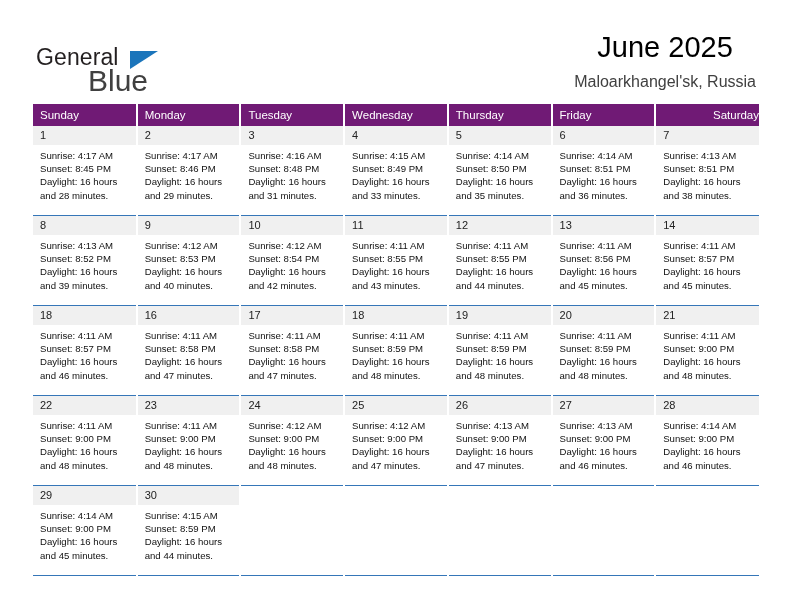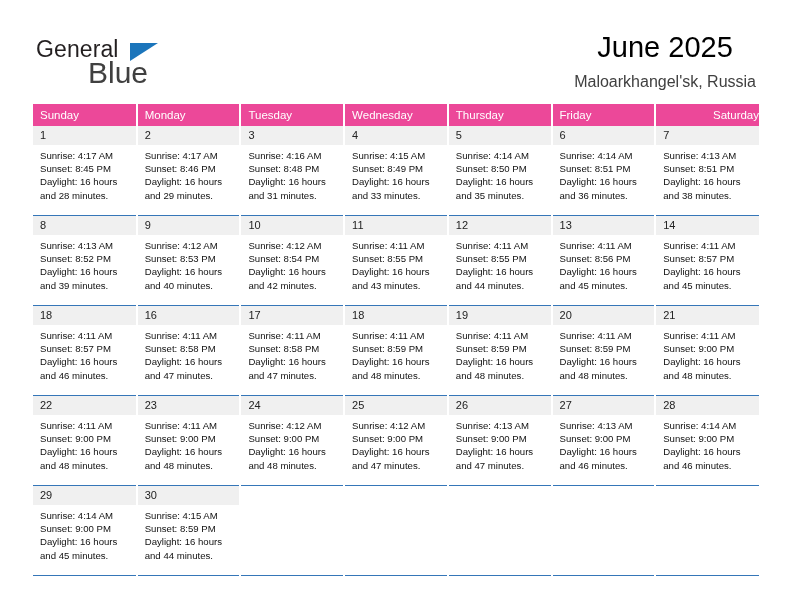--- a/index.html
+++ b/index.html
@@ -25,21 +25,21 @@
   .header {
     position: absolute;
     left: 0;
     top: 0;
     width: 792px;
     height: 100px;
   }
   .brand {
     position: absolute;
     left: 36px;
-    top: 36px;
+    top: 44px;
     width: 240px;
     height: 52px;
   }
   .brand-general {
     position: absolute;
     left: 0;
     top: 0;
     font-size: 23px;
     letter-spacing: 0.1px;
     color: #231f20;
@@ -93,21 +93,21 @@
     width: 726px;
   }
   table.cal {
     border-collapse: collapse;
     table-layout: fixed;
     width: 726px;
   }
   table.cal col { width: 103.71px; }
 
   thead th {
-    background: #ec4899;
+    background: #701a75;
     color: #ffffff;
     font-size: 11.5px;
     font-weight: normal;
     text-align: left;
     padding: 5px 0 5px 7px;
     border-right: 2px solid #ffffff;
     height: 11px;
     vertical-align: middle;
   }
   thead th:last-child { border-right: none; text-align: right; }

